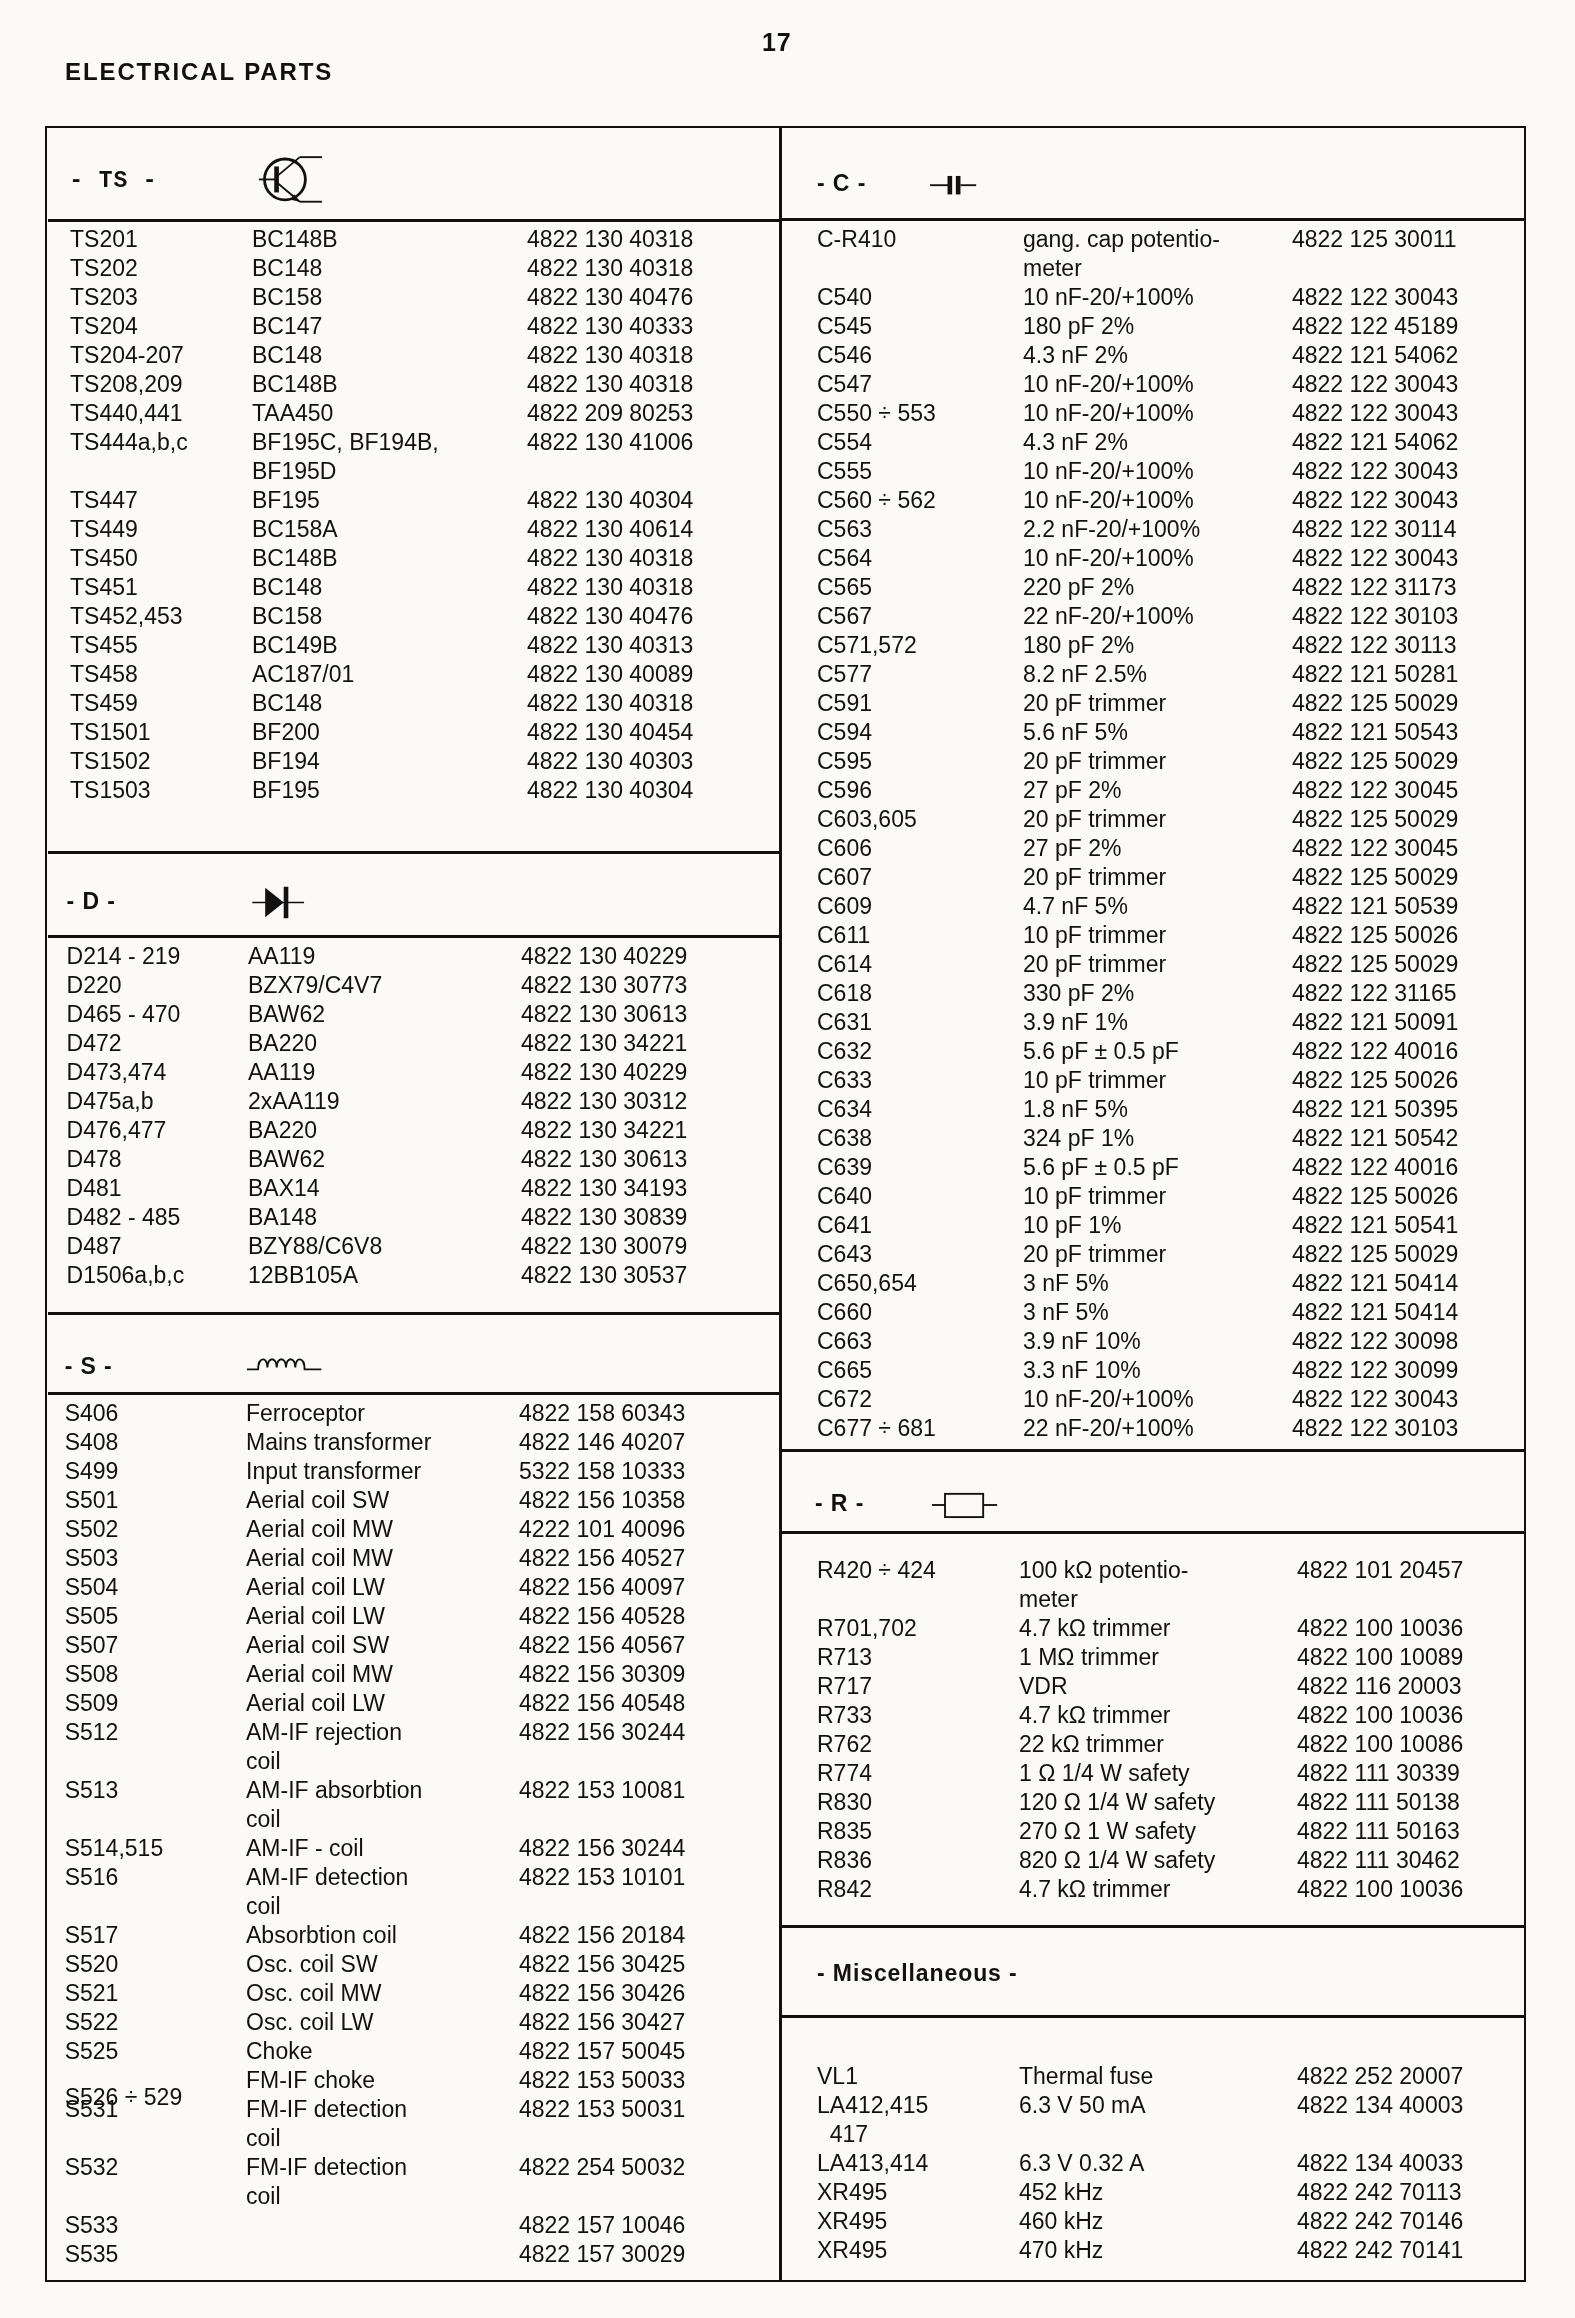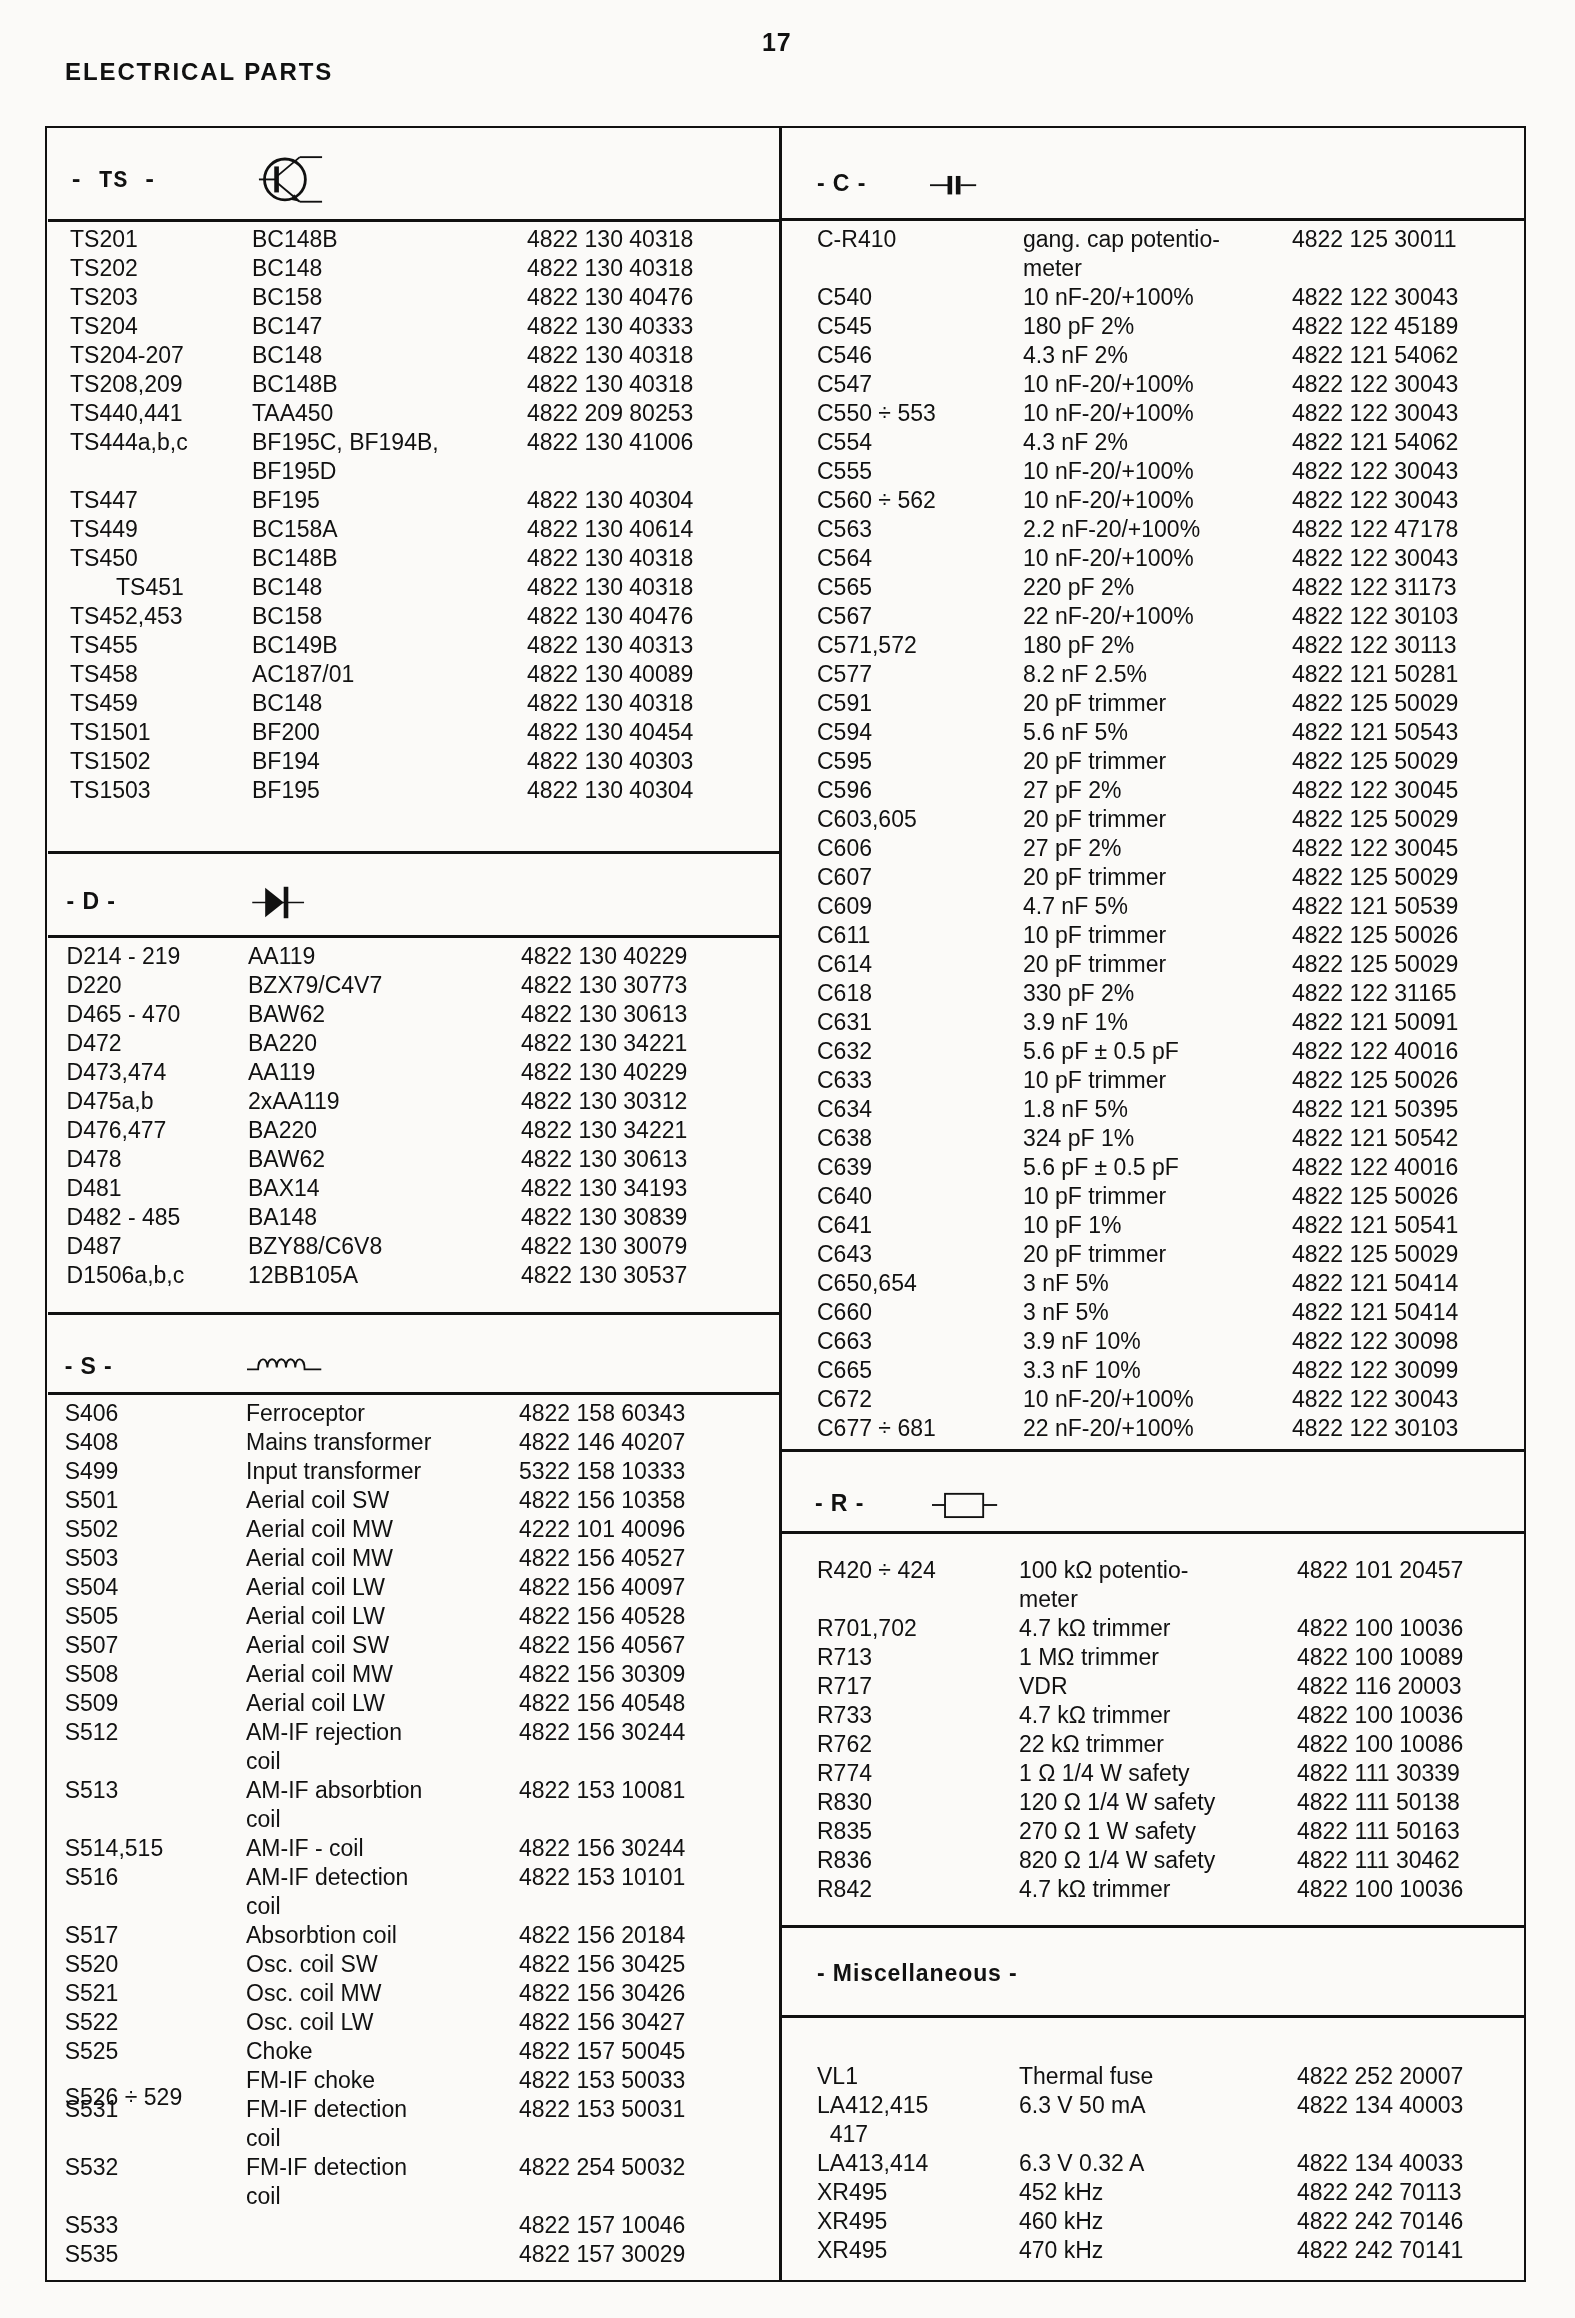--- a/index.html
+++ b/index.html
@@ -116,21 +116,21 @@
         <span class="ref" style="left: 22px;">TS449</span>
         <span class="desc" style="left: 204px;">BC158A</span>
         <span class="part" style="left: 479px;">4822 130 40614</span>
       </div>
       <div class="row" style="height: 29px;">
         <span class="ref" style="left: 22px;">TS450</span>
         <span class="desc" style="left: 204px;">BC148B</span>
         <span class="part" style="left: 479px;">4822 130 40318</span>
       </div>
       <div class="row" style="height: 29px;">
-        <span class="ref" style="left: 22px; margin-left: 46px;">TS451</span>
+        <span class="ref" style="left: 22px;">TS451</span>
         <span class="desc" style="left: 204px;">BC148</span>
         <span class="part" style="left: 479px;">4822 130 40318</span>
       </div>
       <div class="row" style="height: 29px;">
         <span class="ref" style="left: 22px;">TS452,453</span>
         <span class="desc" style="left: 204px;">BC158</span>
         <span class="part" style="left: 479px;">4822 130 40476</span>
       </div>
       <div class="row" style="height: 29px;">
         <span class="ref" style="left: 22px;">TS455</span>
@@ -440,21 +440,21 @@
         <span class="part" style="left: 510px;">4822 122 30043</span>
       </div>
       <div class="row" style="height: 29px;">
         <span class="ref" style="left: 35px;">C560 ÷ 562</span>
         <span class="desc" style="left: 241px;">  10 nF-20/+100%</span>
         <span class="part" style="left: 510px;">4822 122 30043</span>
       </div>
       <div class="row" style="height: 29px;">
         <span class="ref" style="left: 35px;">C563</span>
         <span class="desc" style="left: 241px;">2.2  nF-20/+100%</span>
-        <span class="part" style="left: 510px;">4822 122 47178</span>
+        <span class="part" style="left: 510px;">4822 122 30114</span>
       </div>
       <div class="row" style="height: 29px;">
         <span class="ref" style="left: 35px;">C564</span>
         <span class="desc" style="left: 241px;">  10  nF-20/+100%</span>
         <span class="part" style="left: 510px;">4822 122 30043</span>
       </div>
       <div class="row" style="height: 29px;">
         <span class="ref" style="left: 35px;">C565</span>
         <span class="desc" style="left: 241px;">220  pF 2%</span>
         <span class="part" style="left: 510px;">4822 122 31173</span>

